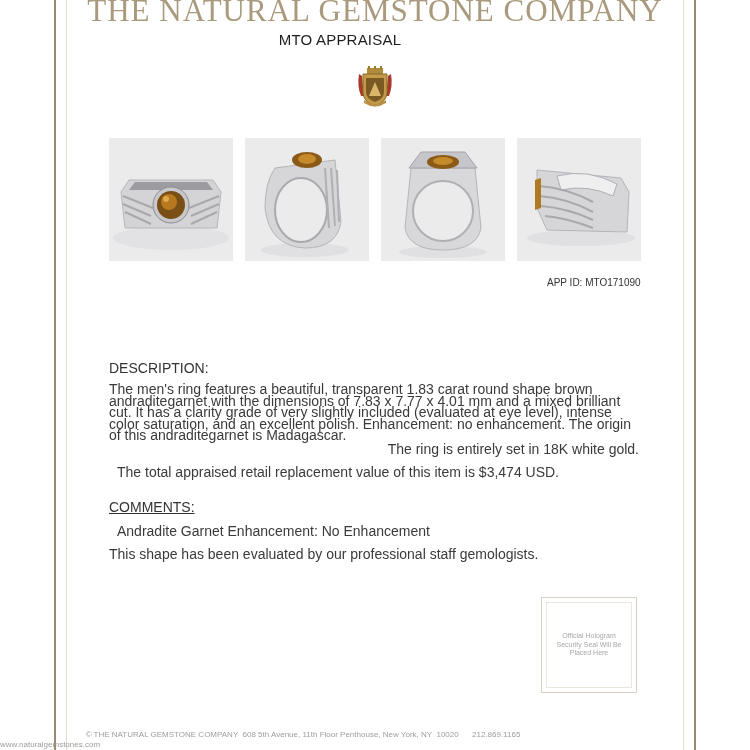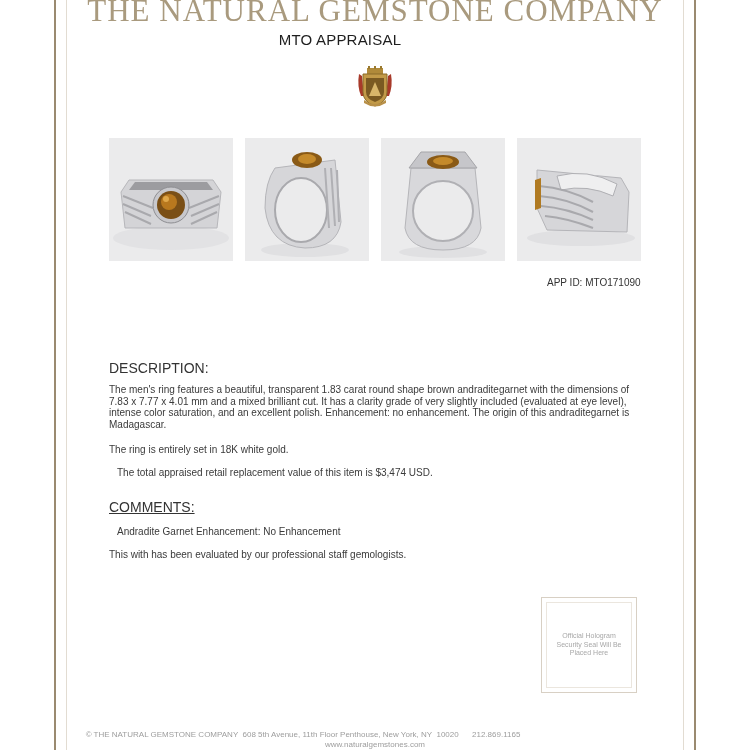--- a/index.html
+++ b/index.html
@@ -25,46 +25,46 @@
   .crest { position: absolute; left: 356px; top: 66px; width: 38px; height: 44px; }
 
   .thumbs { position: absolute; top: 138px; left: 109px; }
   .thumb {
     position: absolute; top: 0; width: 124px; height: 123px; background: #e9e9ea; overflow: hidden;
   }
   .thumb svg { display: block; }
 
   .app-id { position: absolute; top: 277px; left: 547px; font-size: 10px; color: #333; }
 
-  .text-block { position: absolute; left: 109px; width: 530px; font-size: 10px; line-height: 11.6px; color: #3a3a3a; }
+  .text-block { position: absolute; left: 109px; width: 530px; font-size: 14px; line-height: 11.6px; color: #3a3a3a; }
   .section-heading { font-size: 14px; color: #333; }
   .desc-heading { top: 363px; }
   .desc-p1 { top: 384px; }
-  .desc-p2 { top: 444px; }
+  .desc-p2 { top: 444px; text-align: right; }
   .desc-p3 { top: 467px; margin-left: 8px; }
   .comments-heading { top: 502px; text-decoration: underline; }
   .comment-1 { top: 526px; margin-left: 8px; }
   .comment-2 { top: 549px; }
 
   .seal-outer {
     position: absolute; left: 541px; top: 597px; width: 96px; height: 96px;
     border: 1px solid #d8d0c4; box-sizing: border-box;
   }
   .seal-inner {
     position: absolute; left: 4px; top: 4px; right: 4px; bottom: 4px;
     border: 1px solid #ebe6de; display: flex; align-items: center; justify-content: center;
     text-align: center; font-size: 7px; line-height: 8.5px; color: #a8a8a8; padding: 0 4px;
   }
 
   .footer-line1 {
     position: absolute; top: 730px; left: 0; width: 606px; text-align: center;
     font-size: 8px; color: #9d9d9d; white-space: pre;
   }
   .footer-line2 {
-    position: absolute; top: 740px; left: 0; width: 750px; text-align: center;
+    position: absolute; top: 740px; left: 0; width: 750px; 
     font-size: 8px; color: #9d9d9d;
   }
 </style>
 </head>
 <body>
 
 <div class="frame-line frame-outer-left"></div>
 <div class="frame-line frame-inner-left"></div>
 <div class="frame-line frame-inner-right"></div>
 <div class="frame-line frame-outer-right"></div>
@@ -138,20 +138,20 @@
 
 <div class="app-id">APP ID: MTO171090</div>
 
 <div class="text-block section-heading desc-heading">DESCRIPTION:</div>
 <div class="text-block desc-p1">The men's ring features a beautiful, transparent 1.83 carat round shape brown andraditegarnet with the dimensions of 7.83 x 7.77 x 4.01 mm and a mixed brilliant cut. It has a clarity grade of very slightly included (evaluated at eye level), intense color saturation, and an excellent polish. Enhancement: no enhancement. The origin of this andraditegarnet is Madagascar.</div>
 <div class="text-block desc-p2">The ring is entirely set in 18K white gold.</div>
 <div class="text-block desc-p3">The total appraised retail replacement value of this item is $3,474 USD.</div>
 
 <div class="text-block section-heading comments-heading">COMMENTS:</div>
 <div class="text-block comment-1">Andradite Garnet Enhancement: No Enhancement</div>
-<div class="text-block comment-2">This with has been evaluated by our professional staff gemologists.</div>
+<div class="text-block comment-2">This shape has been evaluated by our professional staff gemologists.</div>
 
 <div class="seal-outer">
   <div class="seal-inner">Official Hologram Security Seal Will Be Placed Here</div>
 </div>
 
 <div class="footer-line1">© THE NATURAL GEMSTONE COMPANY  608 5th Avenue, 11th Floor Penthouse, New York, NY  10020      212.869.1165</div>
 <div class="footer-line2">www.naturalgemstones.com</div>
 
 </body></html>

